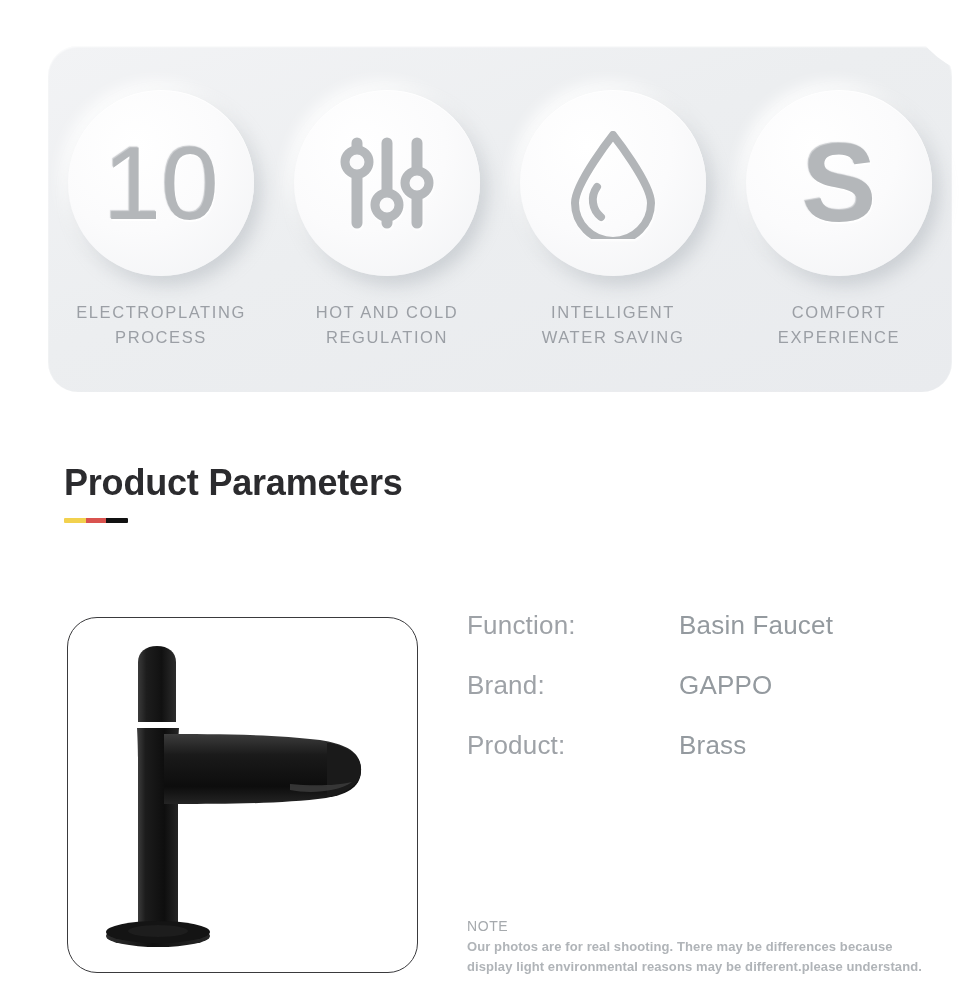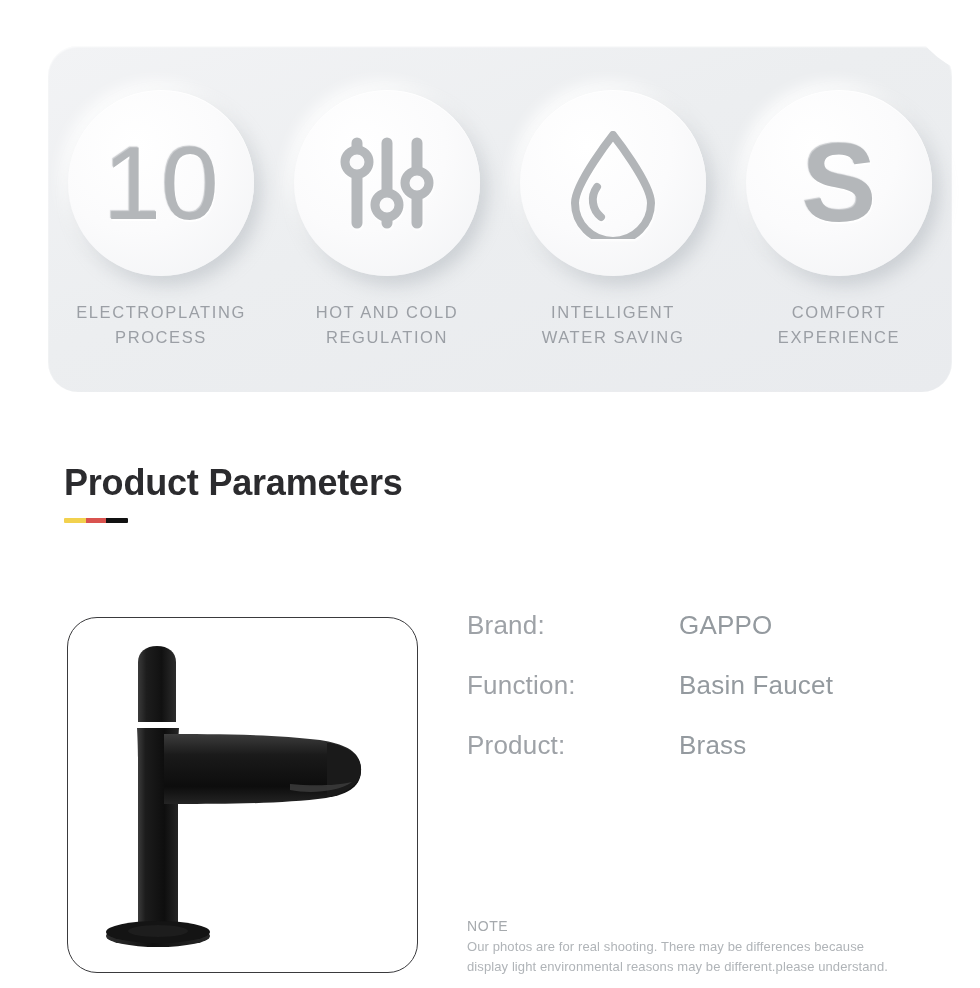--- a/index.html
+++ b/index.html
@@ -219,20 +219,21 @@
     color: #a5a9ad;
     font-size: 14px;
     letter-spacing: 0.6px;
     margin-bottom: 3px;
   }
   .note-line {
     color: #b0b4b8;
     font-size: 13px;
     line-height: 20px;
     letter-spacing: 0.1px;
+    font-weight: bold;
   }
 </style>
 </head>
 <body>
 
 <div class="corner-tl"></div>
 <div class="corner-tl-inner"></div>
 <div class="corner-tr"></div>
 <div class="corner-tr-inner"></div>
 
@@ -337,26 +338,26 @@
     <path d="M222 166 C242 168 268 168 284 164 C270 174 242 176 222 172 Z" fill="#3c3c3c" opacity="0.85"></path>
 
     <ellipse cx="90" cy="318" rx="52" ry="11" fill="url(#gBase)"></ellipse>
     <ellipse cx="90" cy="314" rx="52" ry="11" fill="#141414"></ellipse>
     <ellipse cx="90" cy="313" rx="30" ry="6" fill="#232323" opacity="0.6"></ellipse>
   </svg>
 </div>
 
 <div class="specs">
   <div class="spec-row">
+    <div class="spec-key">Function:</div>
+    <div class="spec-val">Basin Faucet</div>
+  </div>
+  <div class="spec-row">
     <div class="spec-key">Brand:</div>
     <div class="spec-val">GAPPO</div>
-  </div>
-  <div class="spec-row">
-    <div class="spec-key">Function:</div>
-    <div class="spec-val">Basin Faucet</div>
   </div>
   <div class="spec-row">
     <div class="spec-key">Product:</div>
     <div class="spec-val">Brass</div>
   </div>
 </div>
 
 <div class="note">
   <div class="note-title">NOTE</div>
   <div class="note-line">Our photos are for real shooting. There may be differences because</div>

